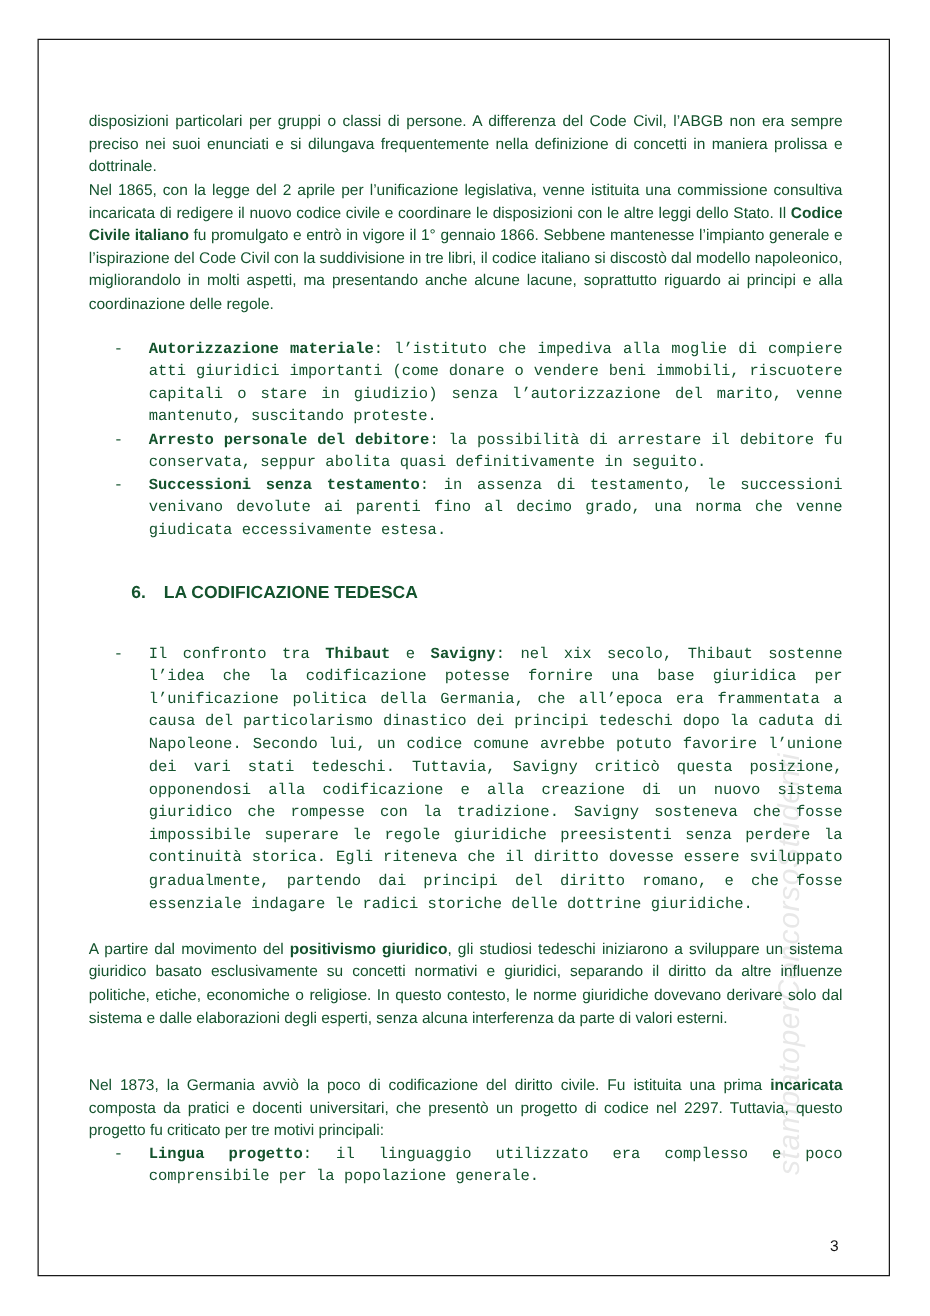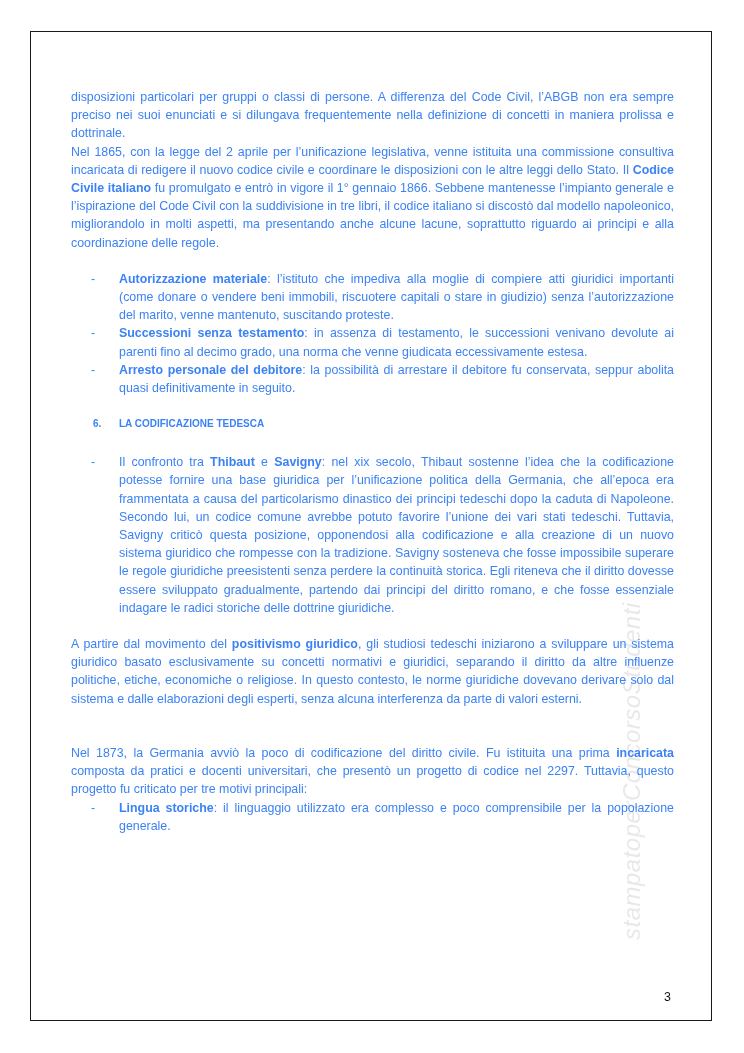--- a/index.html
+++ b/index.html
@@ -4,34 +4,34 @@
   <style>
     html, body { margin: 0; padding: 0; background: #ffffff; }
     body { width: 744px; height: 1053px; position: relative; overflow: hidden; }
     .page-frame {
       position: absolute; left: 30px; top: 31px; width: 682px; height: 990px;
       border: 1.5px solid #1a1a1a; box-sizing: border-box;
     }
     .content {
       position: absolute; left: 71px; top: 88px; width: 603px;
       font-family: "Liberation Sans", sans-serif;
-      font-size: 12.4px; line-height: 18.2px; color: #3b82f6;
+      font-size: 12.4px; line-height: 18.2px; color: #14532d;
       text-align: justify;
     }
     .p { margin: 0; }
     .gap { height: 18px; }
     .gap2 { height: 36px; }
     ul.dash { list-style: none; margin: 0; padding: 0 0 0 48px; }
-    ul.dash li { position: relative; }
+    ul.dash li { position: relative; font-family: Liberation Mono, monospace; }
     ul.dash li::before {
       content: "-"; position: absolute; left: -28px; top: 0;
     }
     b { font-weight: bold; }
     .heading {
-      margin: 0; padding-left: 22px; font-weight: bold; font-size: 10px;
+      margin: 12px; padding-left: 22px; font-weight: bold; font-size: 14px;
       line-height: 20px; letter-spacing: 0;
     }
     .heading .num { display: inline-block; width: 26px; }
     .page-number {
       position: absolute; left: 664px; top: 990px;
       font-family: "Liberation Sans", sans-serif; font-size: 12.4px; color: #111;
     }
     .watermark {
       position: absolute; left: 618px; top: 940px;
       transform-origin: left top; transform: rotate(-90deg);
@@ -51,22 +51,22 @@
 
   <p class="p">disposizioni particolari per gruppi o classi di persone. A differenza del Code Civil, l’ABGB non era sempre preciso nei suoi enunciati e si dilungava frequentemente nella definizione di concetti in maniera prolissa e dottrinale.</p>
 
   <p class="p"><span>Nel 1865, con la legge del 2 aprile per l’unificazione legislativa, venne istituita una commissione consultiva incaricata di redigere il nuovo codice civile e coordinare le disposizioni con le altre leggi dello Stato. Il </span><b>Codice Civile italiano</b><span> fu promulgato e entrò in vigore il 1° gennaio 1866. Sebbene mantenesse l’impianto generale e l’ispirazione del Code Civil con la suddivisione in tre libri, il codice italiano si discostò dal modello napoleonico, migliorandolo in molti aspetti, ma presentando anche alcune lacune, soprattutto riguardo ai principi e alla coordinazione delle regole.</span></p>
 
   <div class="gap"></div>
 
 
   <ul class="dash">
     <li><b>Autorizzazione materiale</b><span>: l’istituto che impediva alla moglie di compiere atti giuridici importanti (come donare o vendere beni immobili, riscuotere capitali o stare in giudizio) senza l’autorizzazione del marito, venne mantenuto, suscitando proteste.</span></li>
+    <li><b>Arresto personale del debitore</b><span>: la possibilità di arrestare il debitore fu conservata, seppur abolita quasi definitivamente in seguito.</span></li>
     <li><b>Successioni senza testamento</b><span>: in assenza di testamento, le successioni venivano devolute ai parenti fino al decimo grado, una norma che venne giudicata eccessivamente estesa.</span></li>
-    <li><b>Arresto personale del debitore</b><span>: la possibilità di arrestare il debitore fu conservata, seppur abolita quasi definitivamente in seguito.</span></li>
   </ul>
 
 
   <div style="height:17px"></div>
 
   <h2 class="heading"><span class="num">6.</span><span>LA CODIFICAZIONE TEDESCA</span></h2>
 
   <div style="height:19px"></div>
 
 
@@ -76,17 +76,17 @@
 
   <div class="gap"></div>
 
   <p class="p"><span>A partire dal movimento del </span><b>positivismo giuridico</b><span>, gli studiosi tedeschi iniziarono a sviluppare un sistema giuridico basato esclusivamente su concetti normativi e giuridici, separando il diritto da altre influenze politiche, etiche, economiche o religiose. In questo contesto, le norme giuridiche dovevano derivare solo dal sistema e dalle elaborazioni degli esperti, senza alcuna interferenza da parte di valori esterni.</span></p>
 
   <div class="gap2"></div>
 
   <p class="p"><span>Nel 1873, la Germania avviò la poco di codificazione del diritto civile. Fu istituita una prima </span><b>incaricata</b><span> composta da pratici e docenti universitari, che presentò un progetto di codice nel 2297. Tuttavia, questo progetto fu criticato per tre motivi principali:</span></p>
 
   <ul class="dash">
-    <li><b>Lingua storiche</b><span>: il linguaggio utilizzato era complesso e poco comprensibile per la popolazione generale.</span></li>
+    <li><b>Lingua progetto</b><span>: il linguaggio utilizzato era complesso e poco comprensibile per la popolazione generale.</span></li>
   </ul>
 </div>
 
 <div class="page-number">3</div>
 
 </body></html>

